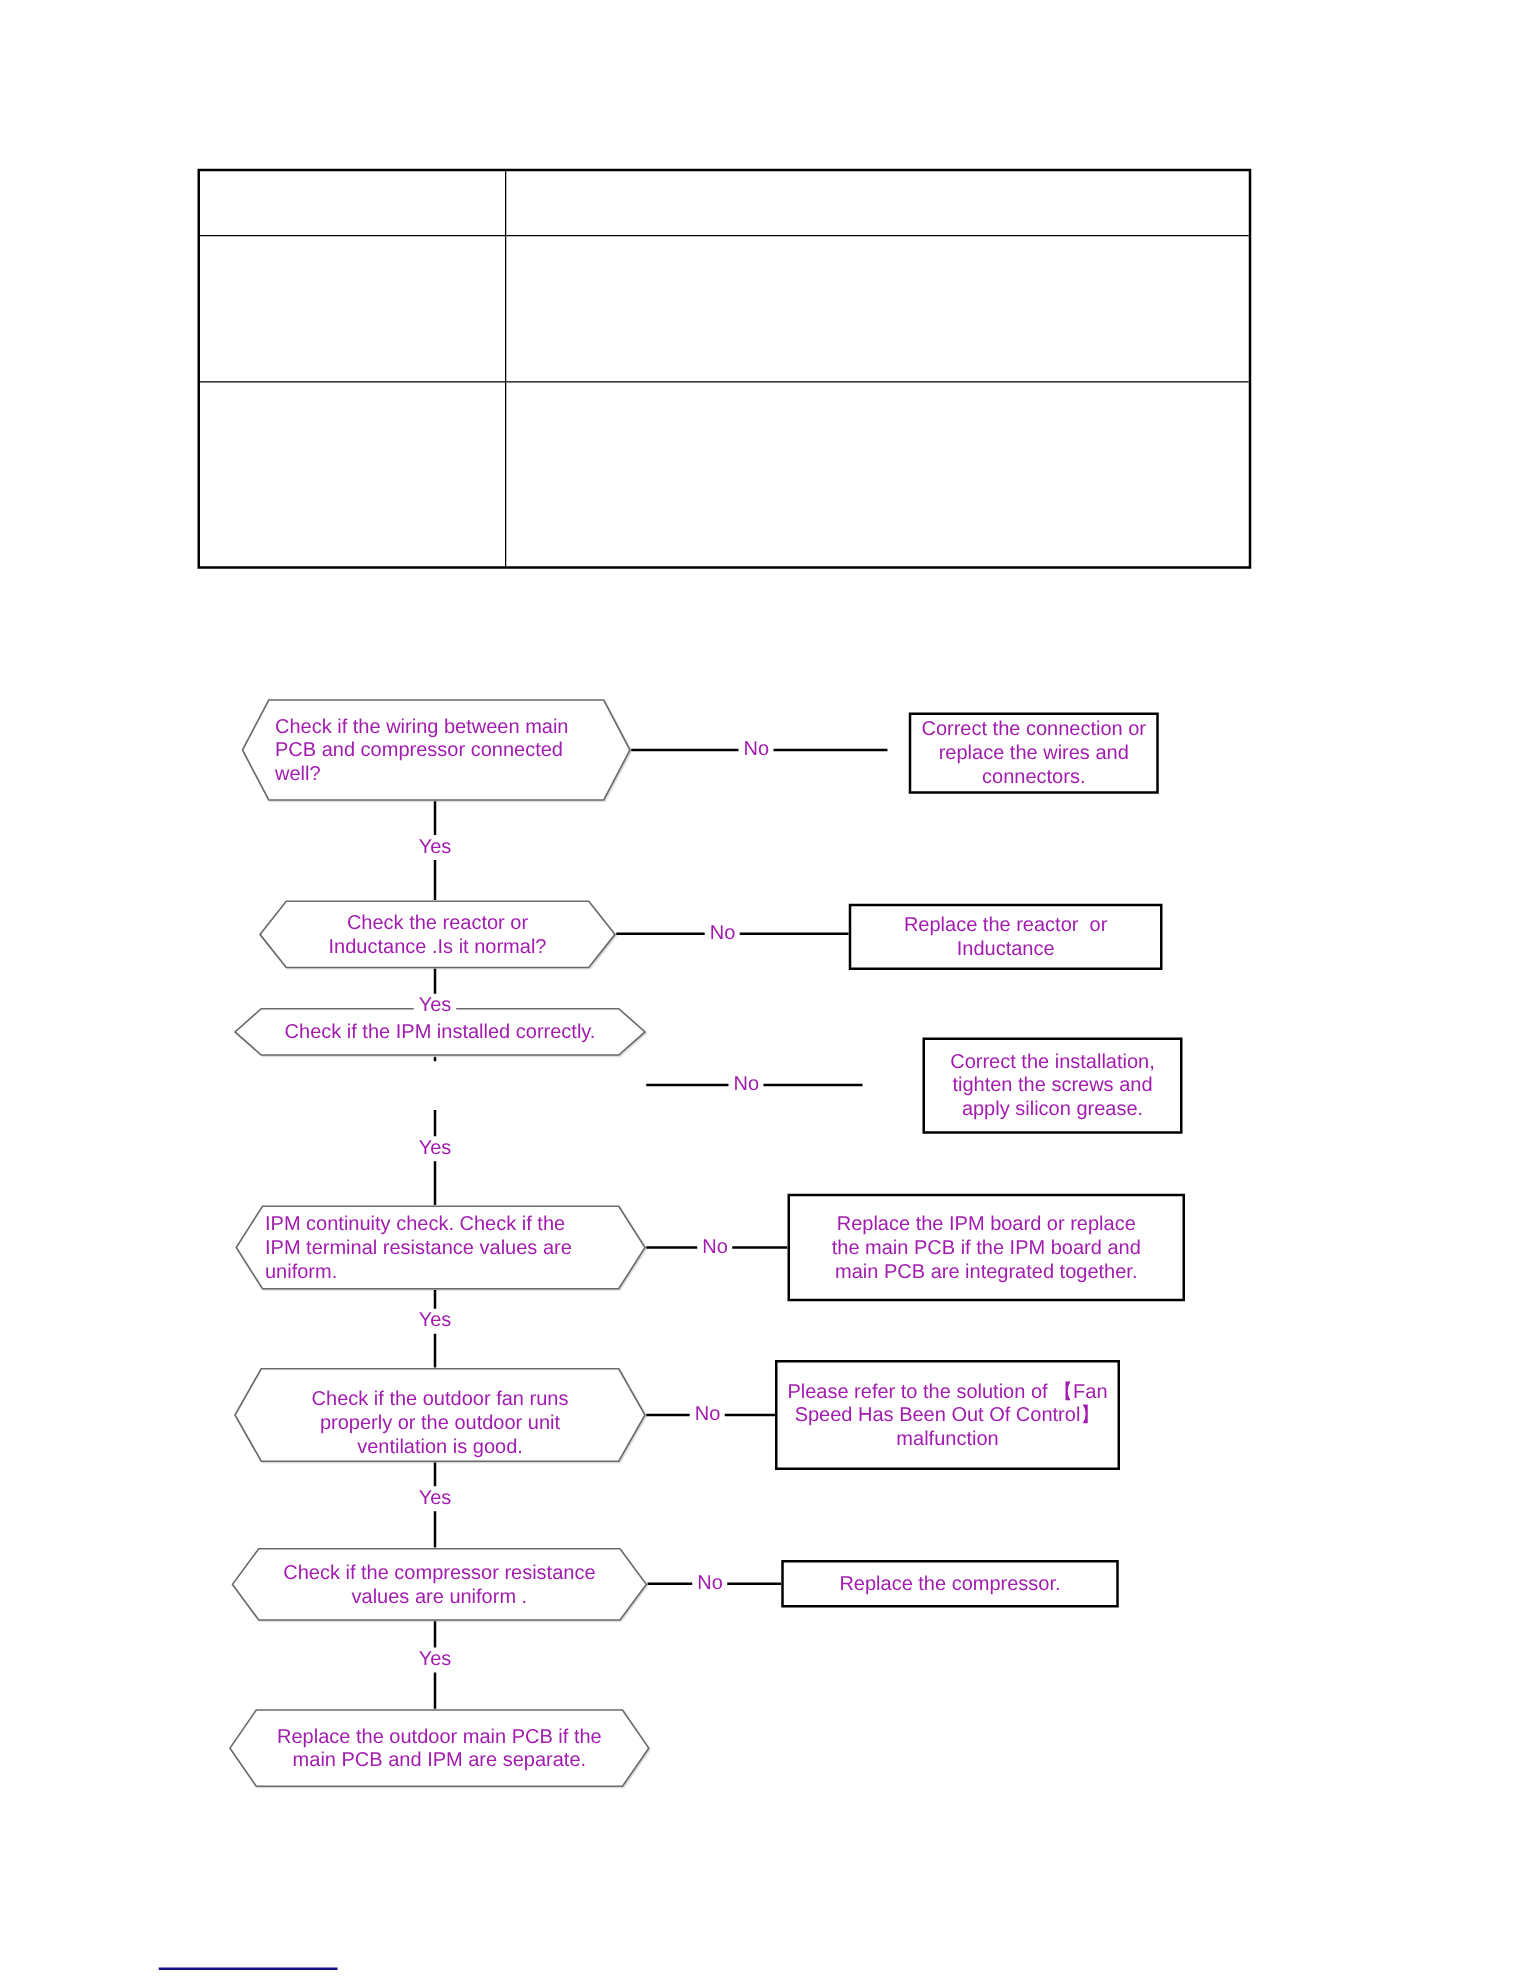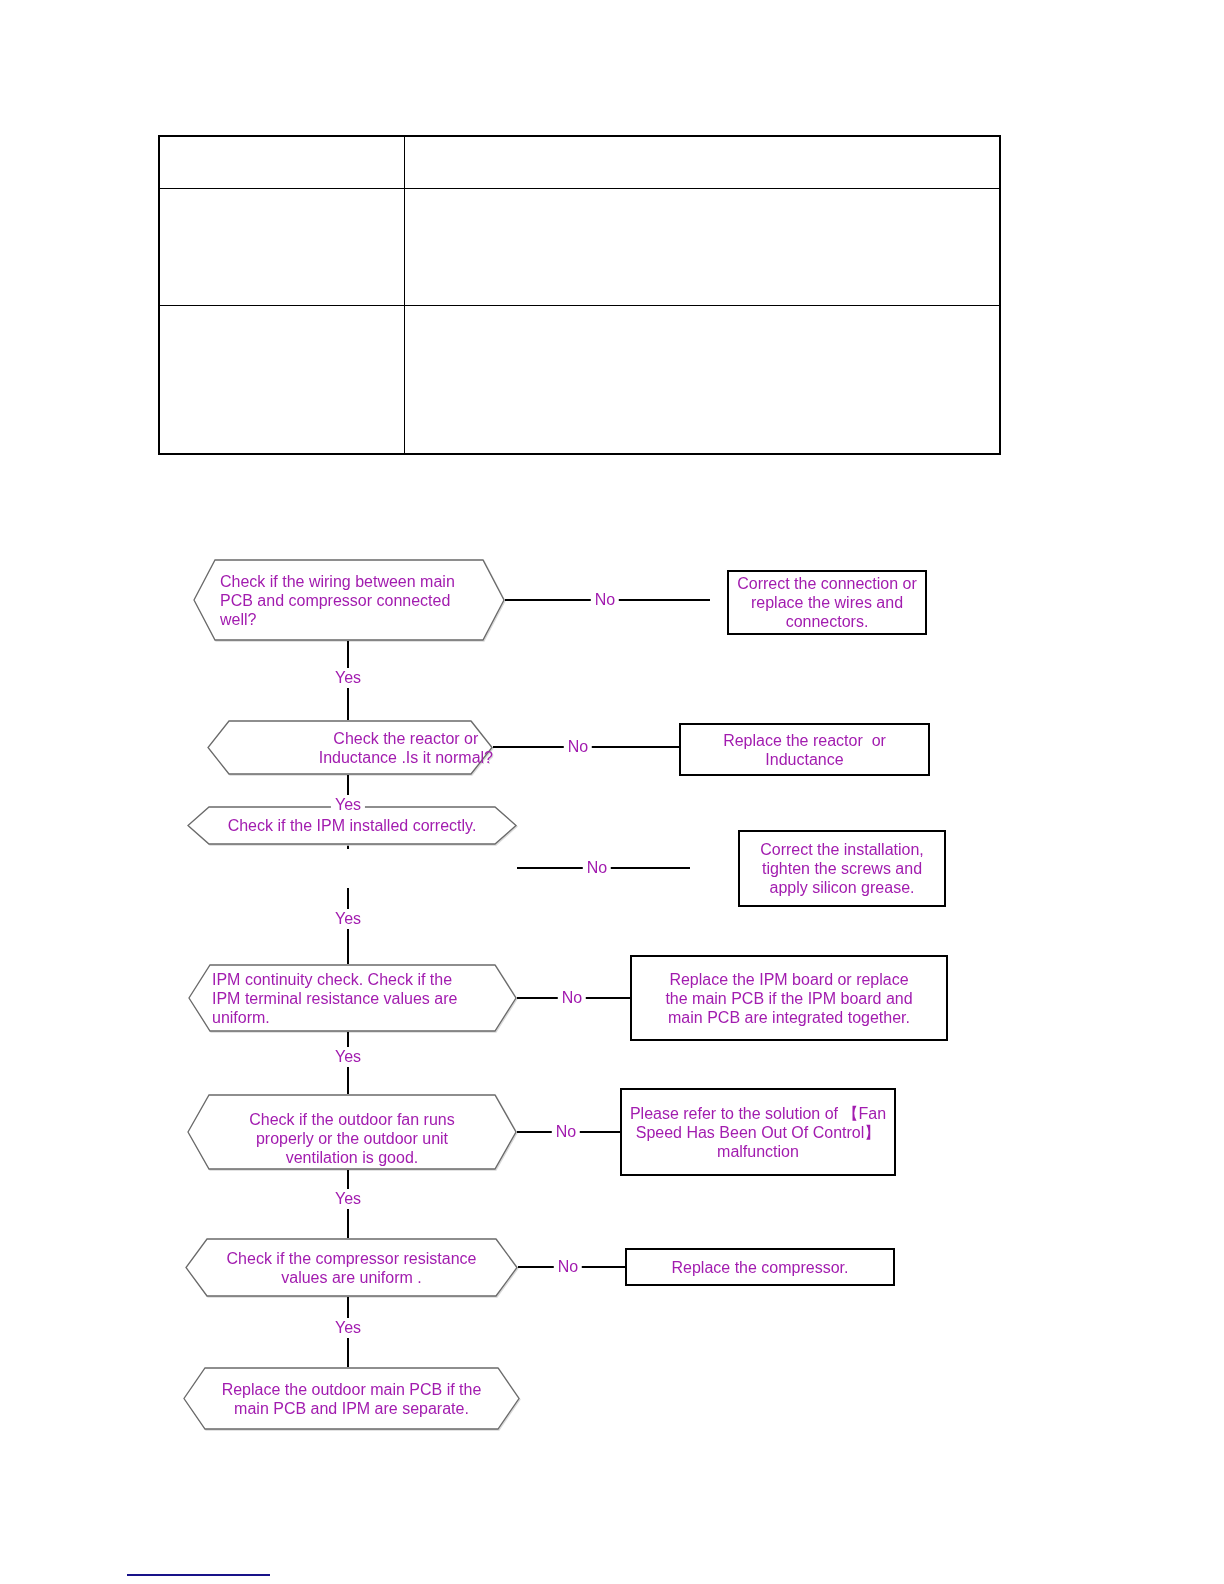--- a/index.html
+++ b/index.html
@@ -41,21 +41,21 @@
   .vline{position:absolute;width:1.5px;background:#000;left:347px;}
 
   .lbl{
     position:absolute;transform:translate(-50%,-50%);
     font-size:16px;background:#fff;padding:1px 4px;z-index:2;white-space:nowrap;
   }
 
   
   .hex1{left:193px;top:559px;width:312px;height:82px;}
   .hex1 .hex-text{padding-left:27px;}
-  .hex2{left:207px;top:720px;width:286px;height:55px;justify-content:flex-end;}
+  .hex2{left:207px;top:720px;width:286px;height:55px;}
   .hex3{left:187px;top:806px;width:330px;height:39px;}
   .hex4{left:188px;top:964px;width:329px;height:68px;}
   .hex4 .hex-text{padding-left:24px;}
   .hex5{left:187px;top:1094px;width:330px;height:88px;}
   .hex6{left:185px;top:1238px;width:333px;height:59px;}
   .hex7{left:183px;top:1367px;width:337px;height:63px;}
 
   .box1{left:710px;top:570px;width:200px;height:65px;margin-left:17px;}
   .box2{left:679px;top:723px;width:251px;height:53px;}
   .box3{left:690px;top:830px;width:208px;height:77px;margin-left:48px;}

